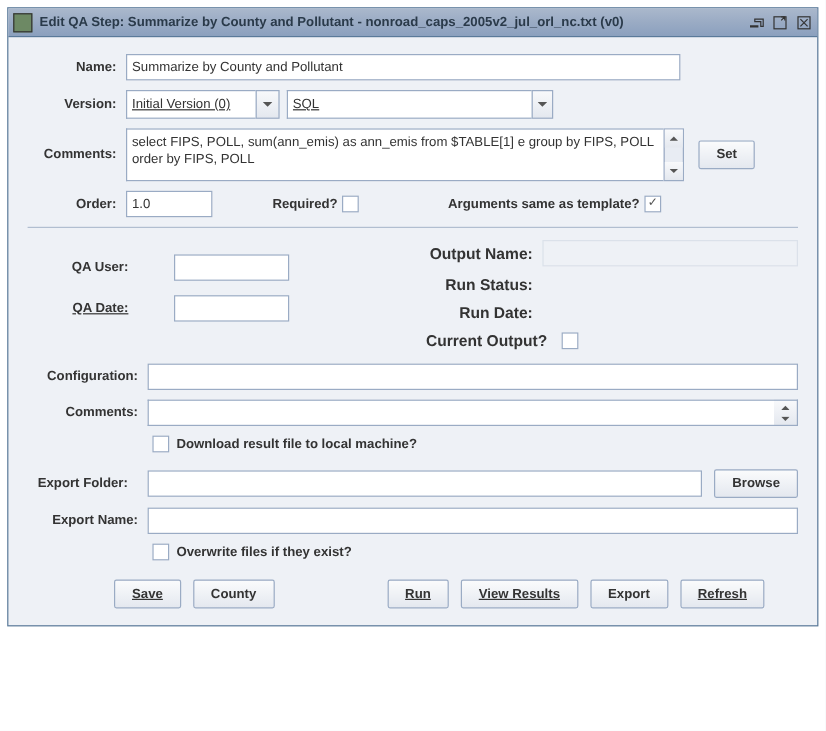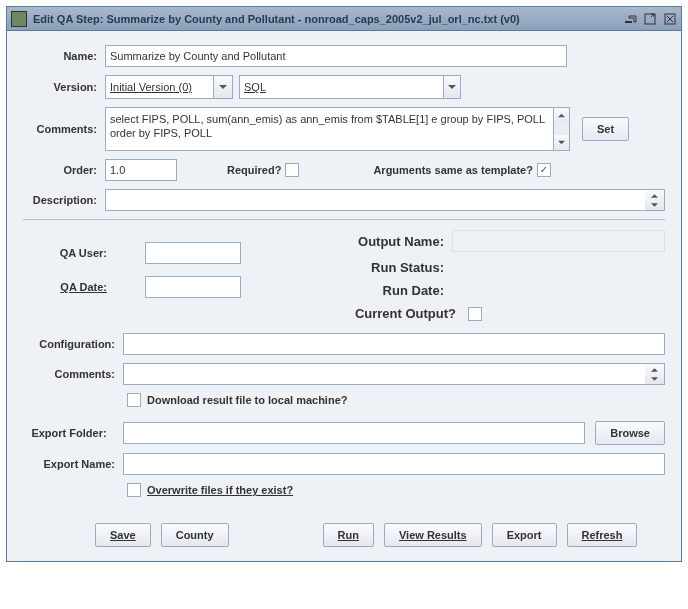--- a/index.html
+++ b/index.html
@@ -273,38 +273,20 @@
       <div class="label">Order:</div>
       <input type="text" class="order-input" value="1.0" style="">
       <div style="width:50px"></div>
       <span style="font-weight:bold;">Required?</span>
       <span class="checkbox"></span>
       <div style="width:70px"></div>
       <span style="font-weight:bold;">Arguments same as template?</span>
       <span class="checkbox checked"></span>
     </div>
 
-    <div class="row">
-      <div class="label">Description:</div>
-      <div class="desc-row" style="flex:1;">
-        <input type="text" value="" style="">
-        <div class="spinner-btns">
-          <div class="sp">
-              <svg viewBox="0 0 8 5">
-                <path d="M0 5l4-4 4 4z" fill="#555"></path>
-              </svg>
-            </div>
-          <div class="sp">
-              <svg viewBox="0 0 8 5">
-                <path d="M0 0l4 4 4-4z" fill="#555"></path>
-              </svg>
-            </div>
-        </div>
-      </div>
-    </div>
 
     <hr class="sep">
 
     <div class="two-col" style="margin-bottom:4px;">
       <div class="col">
         <div class="row" style="margin-top:12px;">
           <div class="label" style="width:92px;">QA User:</div>
           <div style="width:30px"></div>
           <input type="text" class="qa-input" value="" style="">
         </div>
@@ -368,21 +350,21 @@
       <input type="text" class="long-input" value="" style="">
       <div style="width:10px"></div>
       <button class="btn">Browse</button>
     </div>
 
     <div class="row">
       <div class="label" style="width:100px;">Export Name:</div>
       <input type="text" class="long-input" value="" style="">
     </div>
 
-    <div class="row" style="margin-left:100px; margin-top:4px; margin-bottom:16px;text-decoration:underline;">
+    <div class="row" style="margin-left:100px; margin-top:4px; margin-bottom:6px;">
       <span class="checkbox"></span>
       <span style="font-weight:bold; margin-left:2px;">Overwrite files if they exist?</span>
     </div>
 
     <div class="button-bar">
       <button class="btn"><span class="underline">Save</span></button>
       <button class="btn">County</button>
       <div class="spacer"></div>
       <button class="btn"><span class="underline">Run</span></button>
       <button class="btn"><span class="underline">View Results</span></button>

